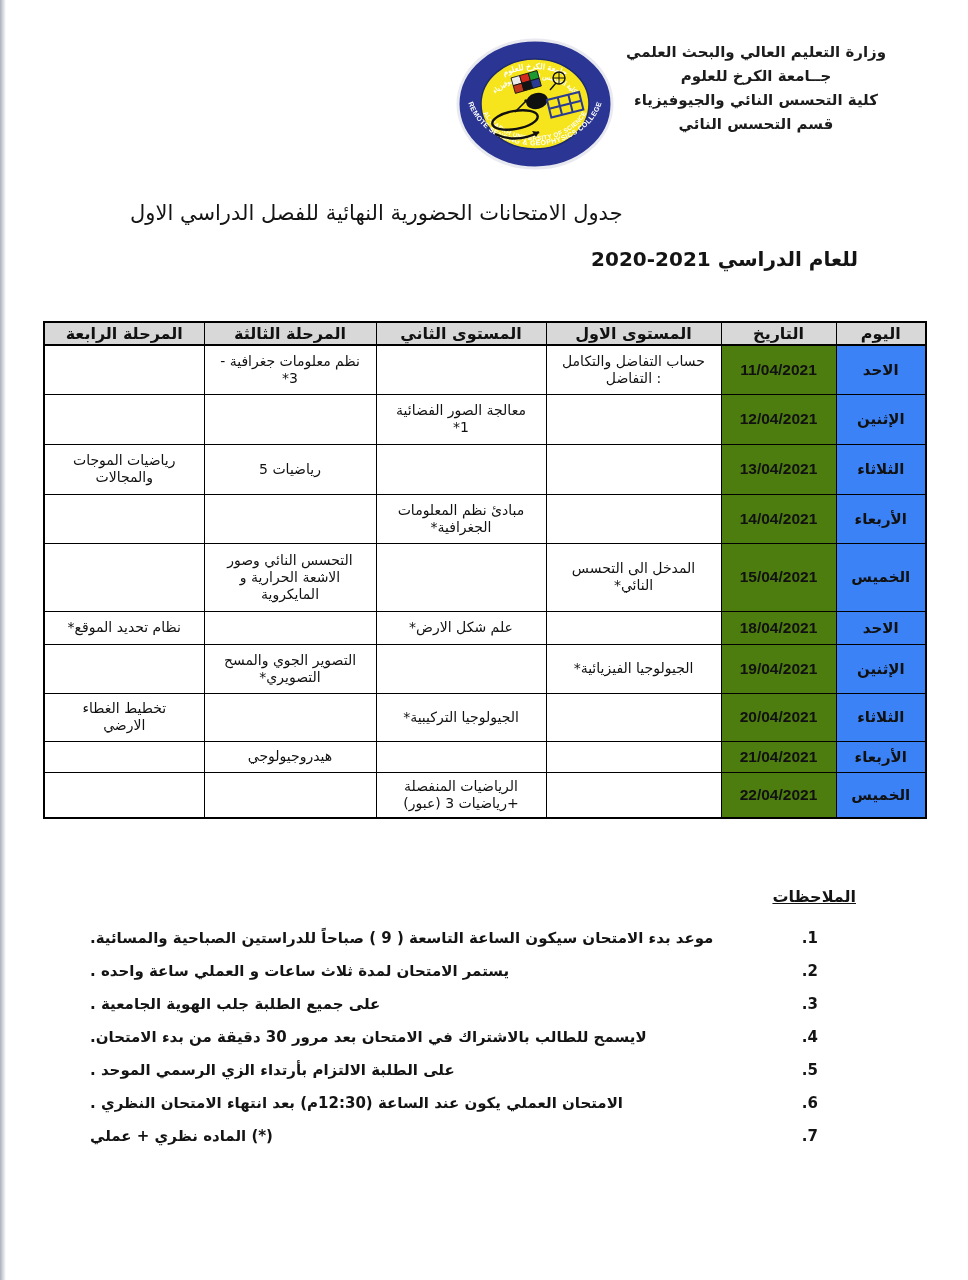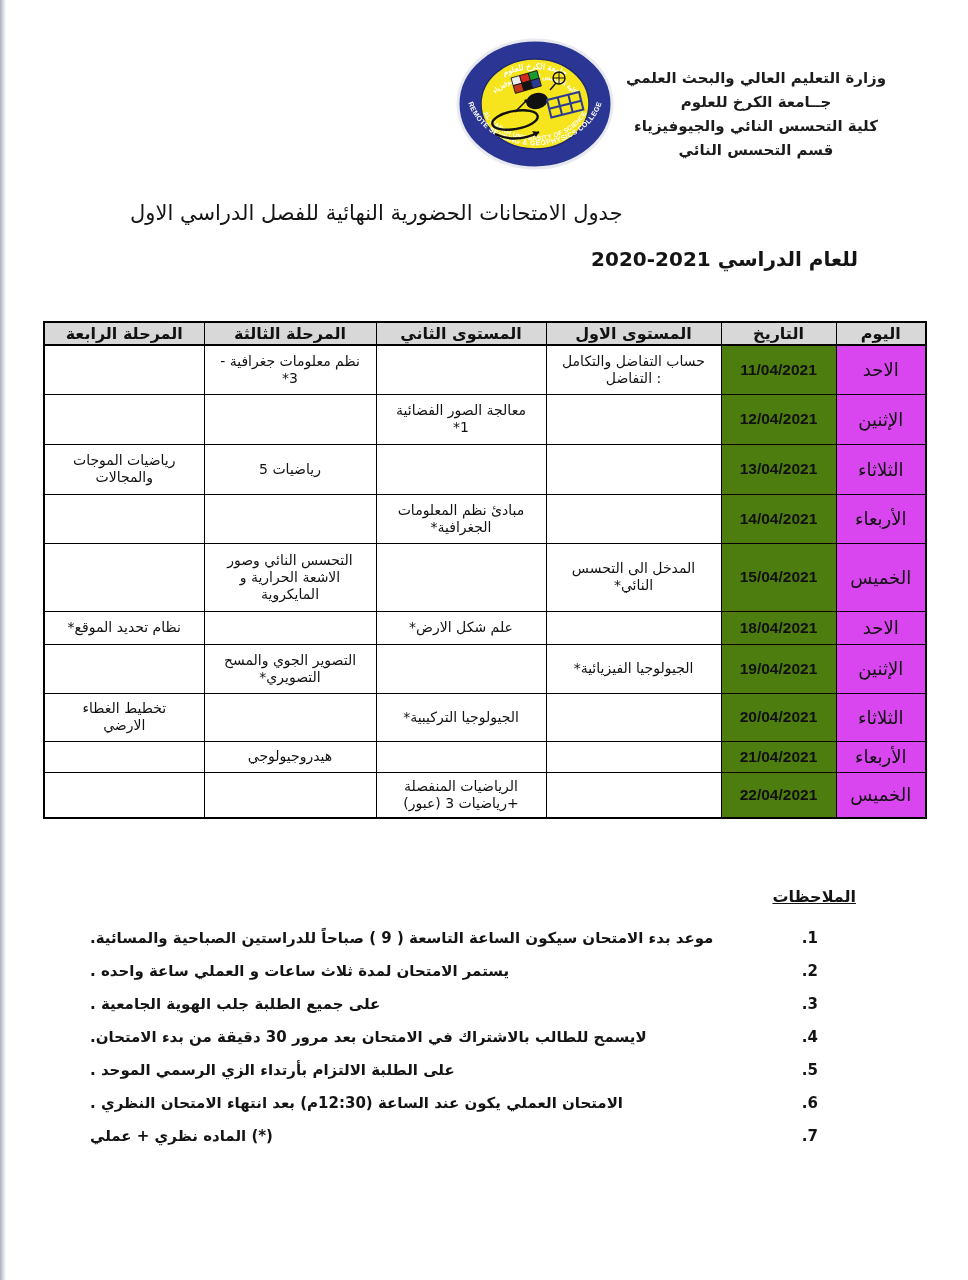--- a/index.html
+++ b/index.html
@@ -12,21 +12,21 @@
   }
 
   
   .letterhead { position:relative; height:185px; }
   .en-block {
     position:absolute; left:95px; top:60px;
     font-family:"Liberation Serif", serif; font-weight:bold;
     font-size:15.5px; line-height:19px; color:#1c1c1c;
   }
   .ar-block {
-    position:absolute; right:62px; top:66px; width:300px;
+    position:absolute; right:62px; top:40px; width:300px;
     direction:rtl; text-align:center;
     font-weight:bold; font-size:15px; line-height:24px; color:#1c1c1c;
   }
   .logo-wrap { position:absolute; left:455px; top:38px; width:160px; height:132px; }
 
   
   .title-1 {
     direction:rtl; text-align:left; font-weight:normal; font-size:21px;
     margin:16px 110px 0 130px; color:#141414;
   }
@@ -41,21 +41,21 @@
     margin:50px 0 0 43px; width:882px;
     border:2.5px solid #000;
   }
   table.exam th, table.exam td {
     border:1.4px solid #000; text-align:center; vertical-align:middle;
     padding:1px 4px; overflow:hidden;
   }
   table.exam thead th {
     background:#d8d8d8; font-weight:bold; font-size:16px; height:23px;
   }
-  td.day  { background:#d946ef; font-weight:normal; font-size:18px; }
+  td.day  { background:#3b82f6; font-weight:bold; font-size:15px; }
   td.date { background:#4d7c0f; font-weight:bold; font-size:15.5px;
             font-family:"Liberation Sans", sans-serif; direction:ltr; }
   td.cell { font-size:14px; line-height:17px; white-space:pre-line; }
   thead tr { border-bottom:2.2px solid #000; }
 
   
   .notes { direction:rtl; margin-top:68px; }
   .notes-heading {
     font-weight:bold; font-size:16px; text-decoration:underline;
     margin-right:112px; color:#141414;padding-left:19px;

